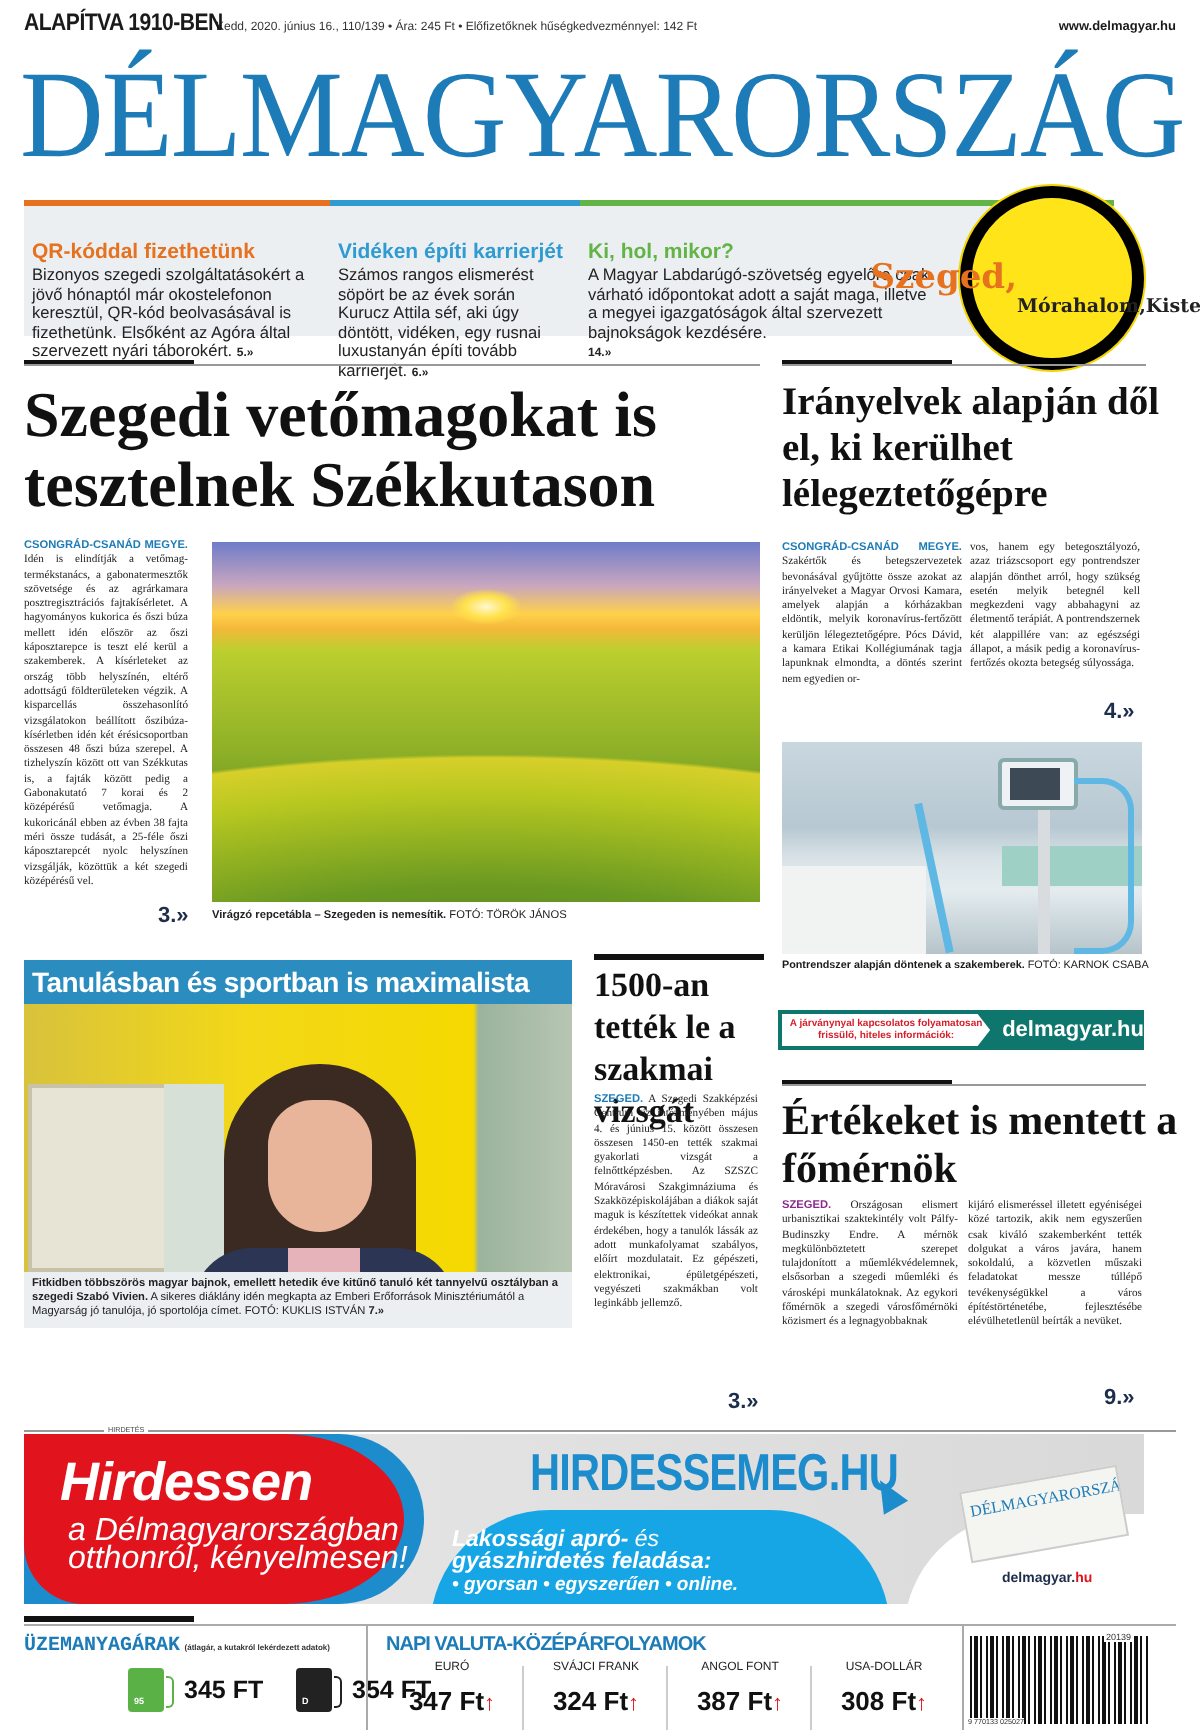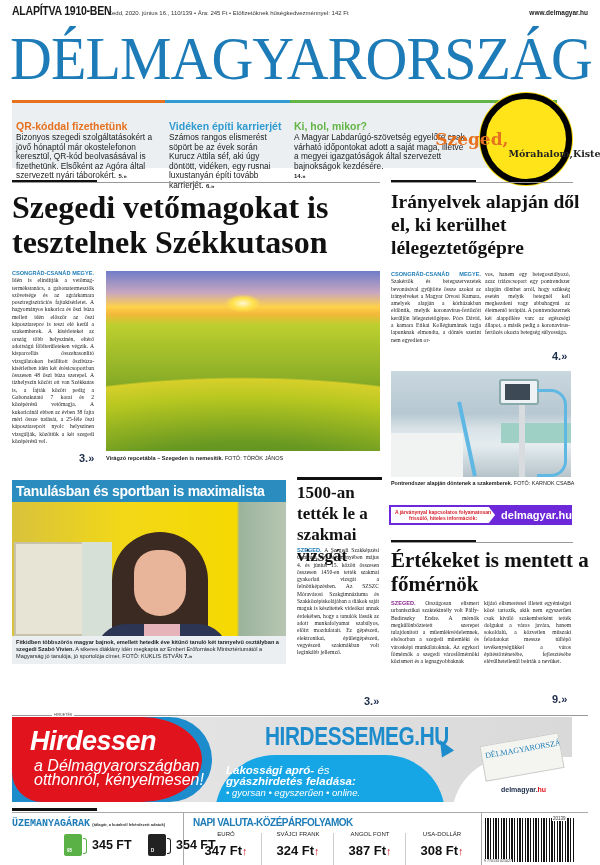--- a/index.html
+++ b/index.html
@@ -56,21 +56,21 @@
     background: linear-gradient(180deg, #c9d7df 0%, #b7c8d2 40%, #d9e3e7 55%, #e4ecef 70%, #b6c4ca 100%); }
   #ventilator-photo .bed { position: absolute; left: 110px; top: 52px; width: 70px; height: 20px; background: #9fd0c6; }
   #ventilator-photo .bed2 { position: absolute; left: 0; top: 62px; width: 72px; height: 44px; background: #f1f3f2; }
   #ventilator-photo .monitor { position: absolute; left: 108px; top: 8px; width: 40px; height: 26px; background: #eef2f4; border: 2px solid #8aa; border-radius: 3px; }
   #ventilator-photo .screen { position: absolute; left: 4px; top: 3px; width: 25px; height: 16px; background: #3d4a55; }
   #ventilator-photo .pole { position: absolute; left: 128px; top: 34px; width: 6px; height: 72px; background: #d8dcdf; }
   #ventilator-photo .tube1 { position: absolute; left: 146px; top: 18px; width: 30px; height: 88px; border: 3px solid #5fb8e4; border-left: none; border-radius: 0 16px 16px 0; }
   #ventilator-photo .tube2 { position: absolute; left: 74px; top: 30px; width: 4px; height: 76px; background: #5fb8e4; transform: rotate(-12deg); }
   #ventilator-caption { left: 391px; top: 480px; font-size: 5.4px; white-space: nowrap; }
   #ventilator-caption b { font-weight: bold; }
-  #promo-banner { left: 389px; top: 505px; width: 183px; height: 20px; background: #6d28d9; display: flex; align-items: center; }
+  #promo-banner { left: 389px; top: 505px; width: 183px; height: 20px; background: #0f766e; display: flex; align-items: center; }
   #promo-left { width: 106px; height: 16px; margin-left: 2px; background: #fff; color: #d6202b; font-size: 5px; font-weight: bold; text-align: center; line-height: 6px; padding-top: 2px; clip-path: polygon(0 0, 94% 0, 100% 50%, 94% 100%, 0 100%); }
   #promo-right { color: #fff; font-weight: bold; font-size: 11px; margin-left: 6px; }
 
   
   #feature-banner { left: 12px; top: 480px; width: 274px; height: 22px; background: #2a8cbf; color: #fff; font-weight: bold; font-size: 14px; line-height: 22px; padding-left: 4px; letter-spacing: -0.3px; white-space: nowrap; }
   #student-photo { left: 12px; top: 502px; width: 274px; height: 134px; overflow: hidden; background: linear-gradient(90deg, #d8c23c 0%, #f2d818 40%, #f5d900 82%, #9bb39c 83%, #b7c6b2 100%); }
   #student-photo .door { position: absolute; left: 2px; top: 40px; width: 70px; height: 94px; background: #e7e4d6; border: 2px solid #c8c2a8; }
   #student-photo .door2 { position: absolute; left: 70px; top: 40px; width: 30px; height: 94px; background: #d7e0d7; }
   #student-photo .hair { position: absolute; left: 100px; top: 30px; width: 96px; height: 110px; background: #3a2a22; border-radius: 48px 48px 10px 10px; }
   #student-photo .face { position: absolute; left: 122px; top: 48px; width: 52px; height: 66px; background: #e9b59a; border-radius: 26px 26px 30px 30px; }
@@ -96,21 +96,21 @@
   #ad { left: 12px; top: 717px; width: 560px; height: 85px; background: linear-gradient(90deg, #e8e8e8 0%, #d9d9d9 100%); overflow: hidden; }
   #ad-blue-left { position: absolute; left: 0; top: 0; width: 200px; height: 85px; background: #1d8ccd; border-radius: 0 90px 90px 0; }
   #ad-red { position: absolute; left: 0; top: 0; width: 190px; height: 85px; background: #e1131d; border-radius: 0 60px 60px 30px / 0 50% 50% 30px; }
   #ad-title { position: absolute; left: 18px; top: 9px; color: #fff; font-style: italic; font-weight: 900; font-size: 27px; letter-spacing: -0.5px; }
   #ad-sub { position: absolute; left: 22px; top: 42px; color: #fff; font-style: italic; font-size: 16px; line-height: 14px; }
   #ad-site { position: absolute; left: 253px; top: 4px; color: #1d8ccd; font-weight: bold; font-size: 26px; letter-spacing: -0.5px; transform: scaleX(0.8); transform-origin: left; white-space: nowrap; }
   #ad-cursor { position: absolute; left: 425px; top: 22px; width: 0; height: 0; border-left: 7px solid transparent; border-right: 7px solid transparent; border-bottom: 16px solid #1d8ccd; transform: rotate(-30deg); }
   #ad-blue-bubble { position: absolute; left: 203px; top: 38px; width: 230px; height: 60px; background: #16a6e6; border-radius: 70px 70px 0 0; }
   #ad-blue-text { position: absolute; left: 214px; top: 48px; color: #fff; font-style: italic; font-weight: 900; font-size: 11.5px; line-height: 11px; }
   #ad-blue-text .light { font-weight: normal; }
-  #ad-blue-text .tags { font-weight: normal; font-size: 9.5px; }
+  #ad-blue-text .tags { font-weight: bold; font-size: 9.5px; }
   #ad-paper { position: absolute; left: 470px; top: 22px; width: 80px; height: 36px; background: #f4f4f0; border: 1px solid #ccc; transform: rotate(-10deg); font-family: "Liberation Serif", serif; color: #1d7cb7; font-size: 8px; padding: 5px 3px; white-space: nowrap; overflow: hidden; }
   #ad-brand { position: absolute; left: 489px; top: 69px; font-size: 7px; font-weight: bold; color: #1d2d4a; }
   #ad-brand .hu { color: #e1131d; }
   #ad-white-wedge { position: absolute; left: 440px; top: 40px; width: 140px; height: 60px; background: #fff; border-radius: 80px 0 0 0; }
 
   
   #bottom-rule { left: 12px; top: 808px; width: 85px; height: 3px; background: #111; }
   #bottom-line { left: 12px; top: 812px; width: 576px; height: 1px; background: #aaa; }
   #fuel-title { left: 12px; top: 817px; font-weight: bold; font-size: 10px; color: #1d7cb7; letter-spacing: -0.5px; white-space: nowrap; }
   #fuel-title span { font-size: 4px; color: #333; font-weight: bold; letter-spacing: 0; }

